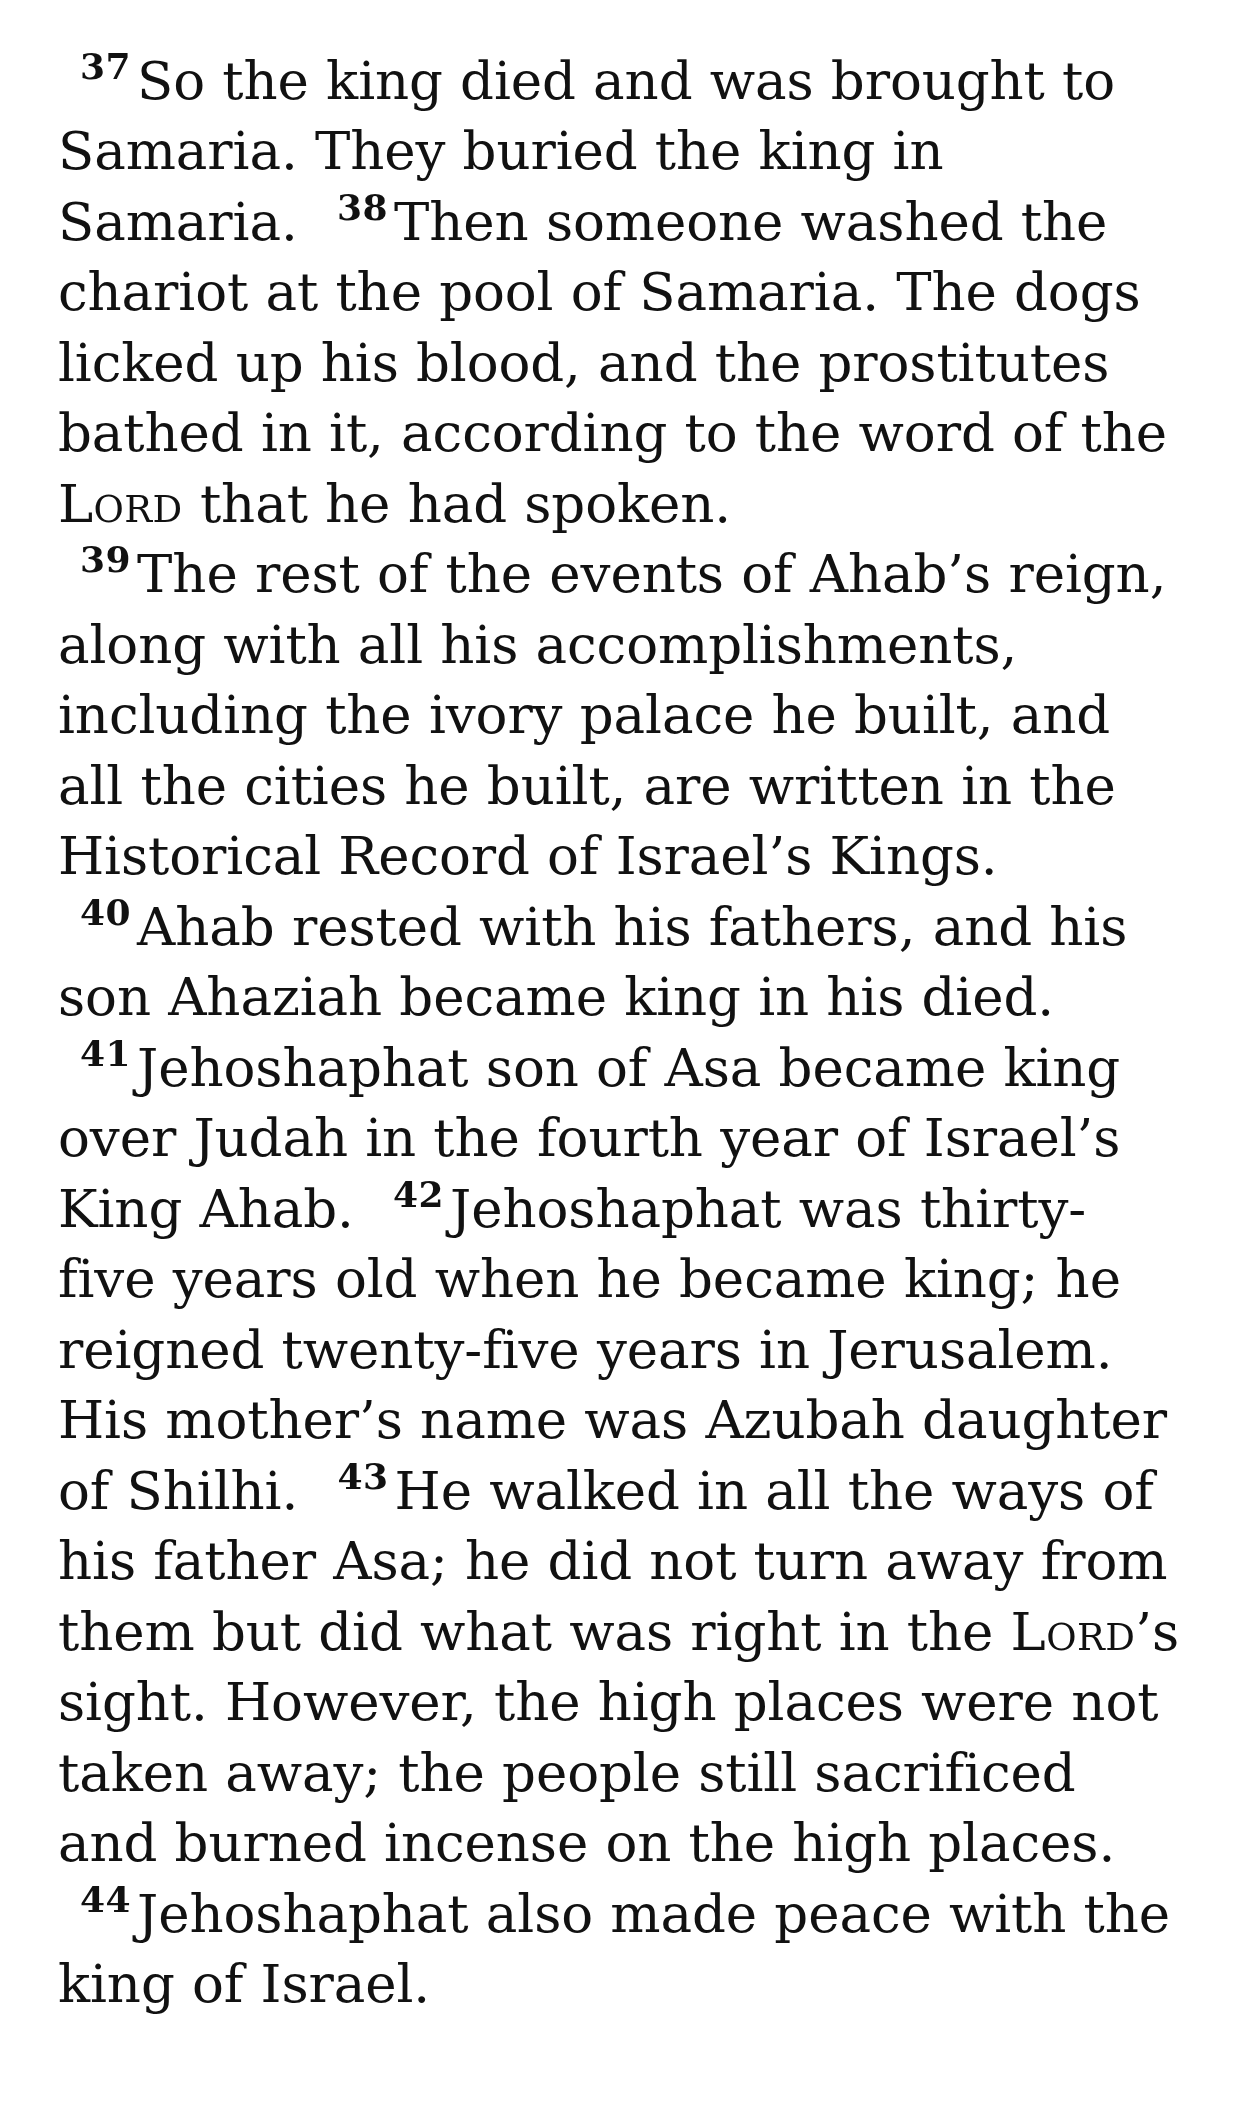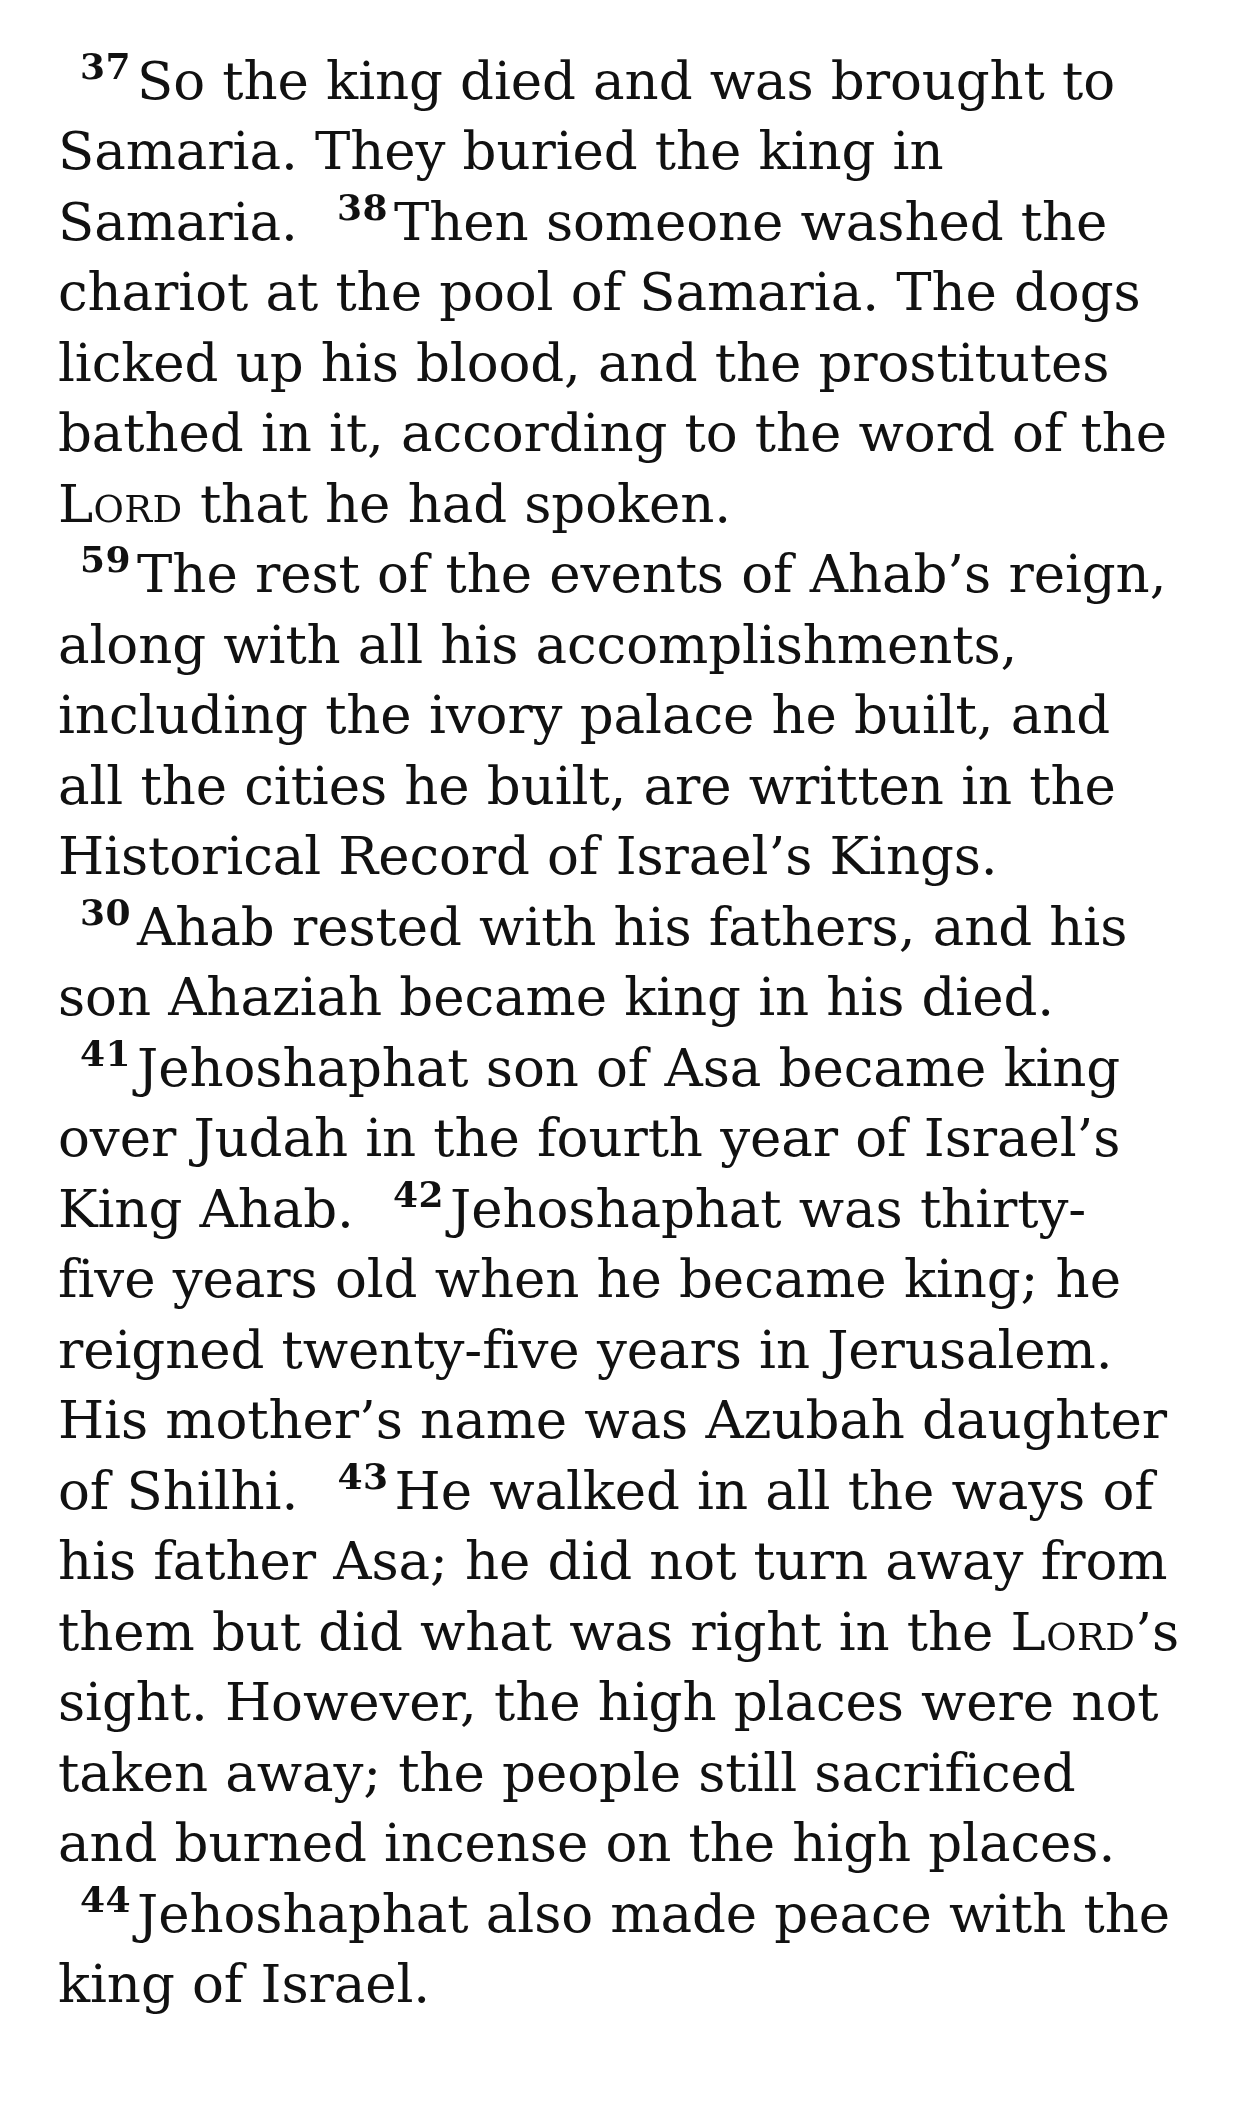--- a/index.html
+++ b/index.html
@@ -50,16 +50,16 @@
     font-variant: small-caps;
     letter-spacing: 0.4px;
   }
 </style>
 </head>
 <body>
 
 <div id="page">
   <div class="scripture" id="scripture-body">
       <div class="para para-start"><sup class="vnum">37</sup><span>So the king died and was brought to Samaria. They buried the king in Samaria. </span><sup class="vnum">38</sup><span>Then someone washed the chariot at the pool of Samaria. The dogs licked up his blood, and the prostitutes bathed in it, according to the word of the </span><span class="smallcaps">Lord</span><span> that he had spoken.</span></div>
-      <div class="para para-start"><sup class="vnum">59</sup><span>The rest of the events of Ahab’s reign, along with all his accomplishments, including the ivory palace he built, and all the cities he built, are written in the Historical Record of Israel’s Kings. </span><sup class="vnum">30</sup><span>Ahab rested with his fathers, and his son Ahaziah became king in his died.</span></div>
+      <div class="para para-start"><sup class="vnum">39</sup><span>The rest of the events of Ahab’s reign, along with all his accomplishments, including the ivory palace he built, and all the cities he built, are written in the Historical Record of Israel’s Kings. </span><sup class="vnum">40</sup><span>Ahab rested with his fathers, and his son Ahaziah became king in his died.</span></div>
       <div class="para para-start"><sup class="vnum">41</sup><span>Jehoshaphat son of Asa became king over Judah in the fourth year of Israel’s King Ahab. </span><sup class="vnum">42</sup><span>Jehoshaphat was thirty-five years old when he became king; he reigned twenty-five years in Jerusalem. His mother’s name was Azubah daughter of Shilhi. </span><sup class="vnum">43</sup><span>He walked in all the ways of his father Asa; he did not turn away from them but did what was right in the </span><span class="smallcaps">Lord</span><span>’s sight. However, the high places were not taken away; the people still sacrificed and burned incense on the high places. </span><sup class="vnum">44</sup><span>Jehoshaphat also made peace with the king of Israel.</span></div>
     </div>
 </div>
 
 </body></html>

